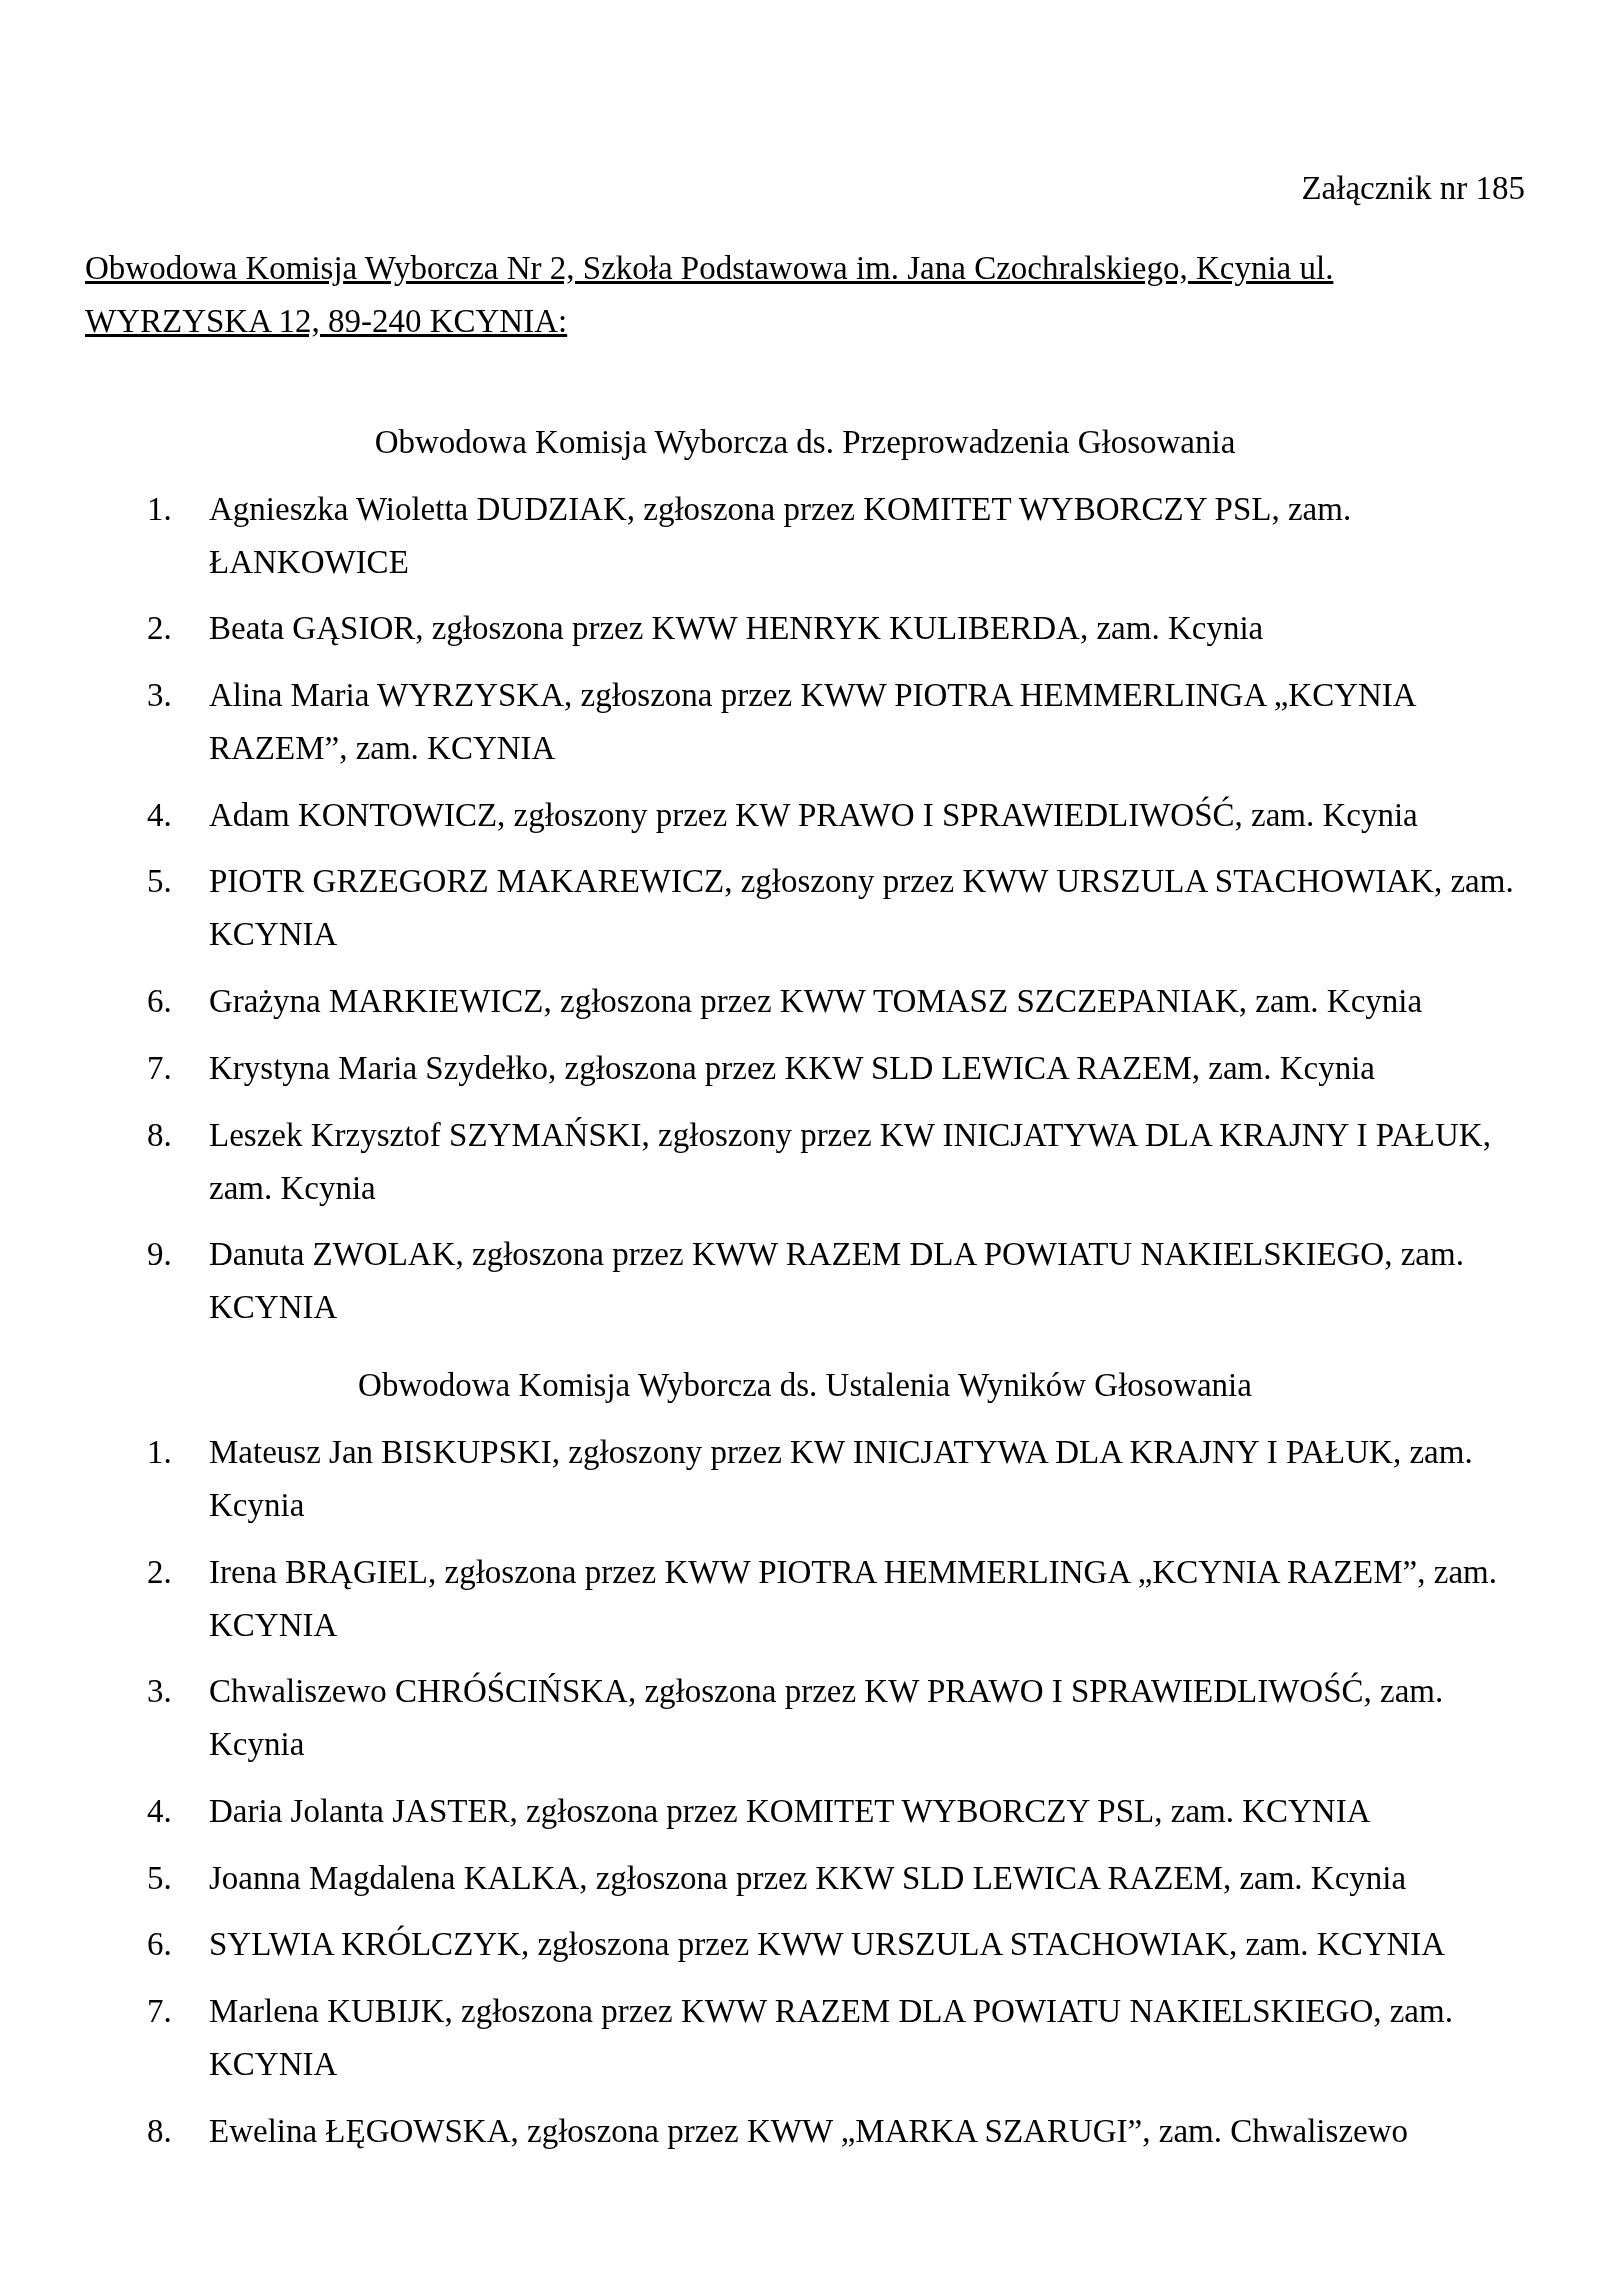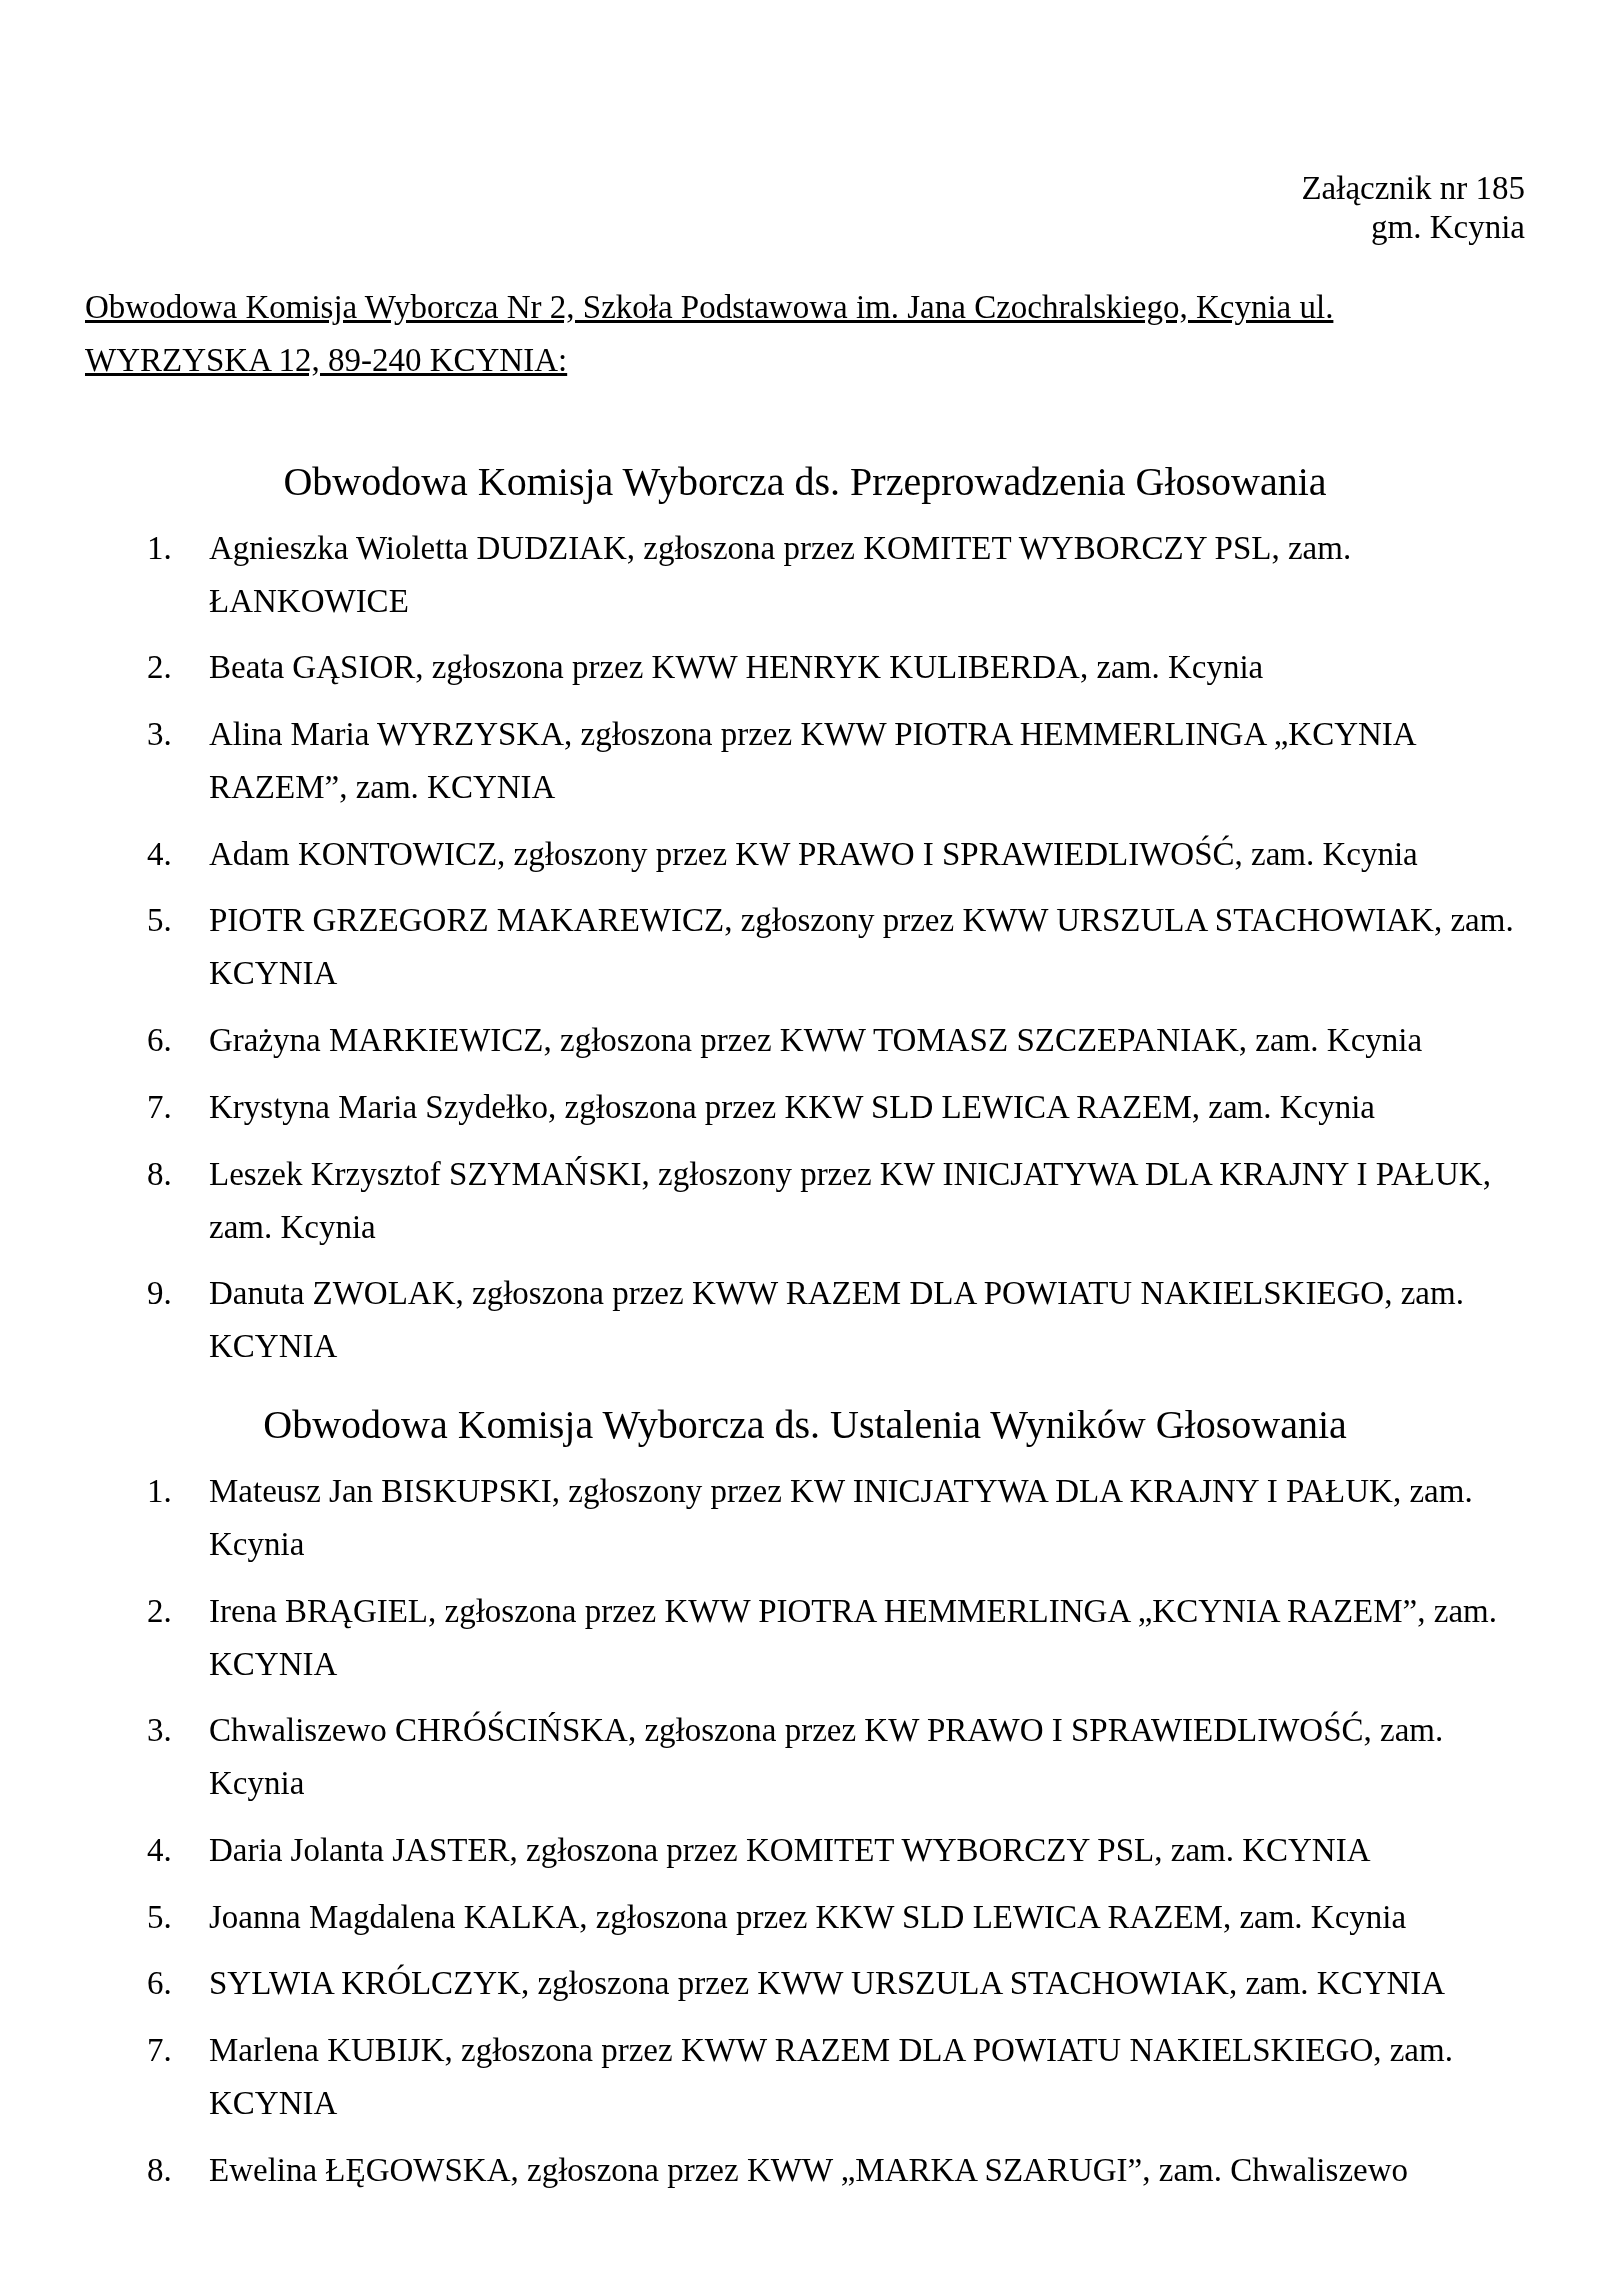--- a/index.html
+++ b/index.html
@@ -19,21 +19,21 @@
     text-align: right;
     line-height: 39px;
   }
   .intro {
     margin: 34px 0 0 0;
     line-height: 53px;
     text-decoration: underline;
   }
   .heading {
     margin: 68px 0 0 0;
-    font-size: 40px;
+    font-size: 33px;
     font-weight: normal;
     text-align: center;
     line-height: 53px;
   }
   .heading2 { margin-top: 25px; }
   ol.members {
     list-style: none;
     margin: 13.7px 0 0 0;
     padding: 0 0 0 62px;
   }
@@ -46,21 +46,20 @@
   ol.members .num { text-align: left; }
   .txt b { font-weight: normal; }
 </style>
 </head>
 <body>
 
 <div class="page">
 
   <div class="attach">
     <div>Załącznik nr 185</div>
-    <div>gm. Kcynia</div>
   </div>
 
   <p class="intro">Obwodowa Komisja Wyborcza Nr 2, Szkoła Podstawowa im. Jana Czochralskiego, Kcynia ul. WYRZYSKA 12, 89-240 KCYNIA:</p>
 
   <h2 class="heading">Obwodowa Komisja Wyborcza ds. Przeprowadzenia Głosowania</h2>
 
   <ol class="members">
     <li>
         <span class="num">1.</span>
         <span class="txt"><b>Agnieszka Wioletta DUDZIAK</b><span>, zgłoszona przez KOMITET WYBORCZY PSL, zam. ŁANKOWICE</span></span>

